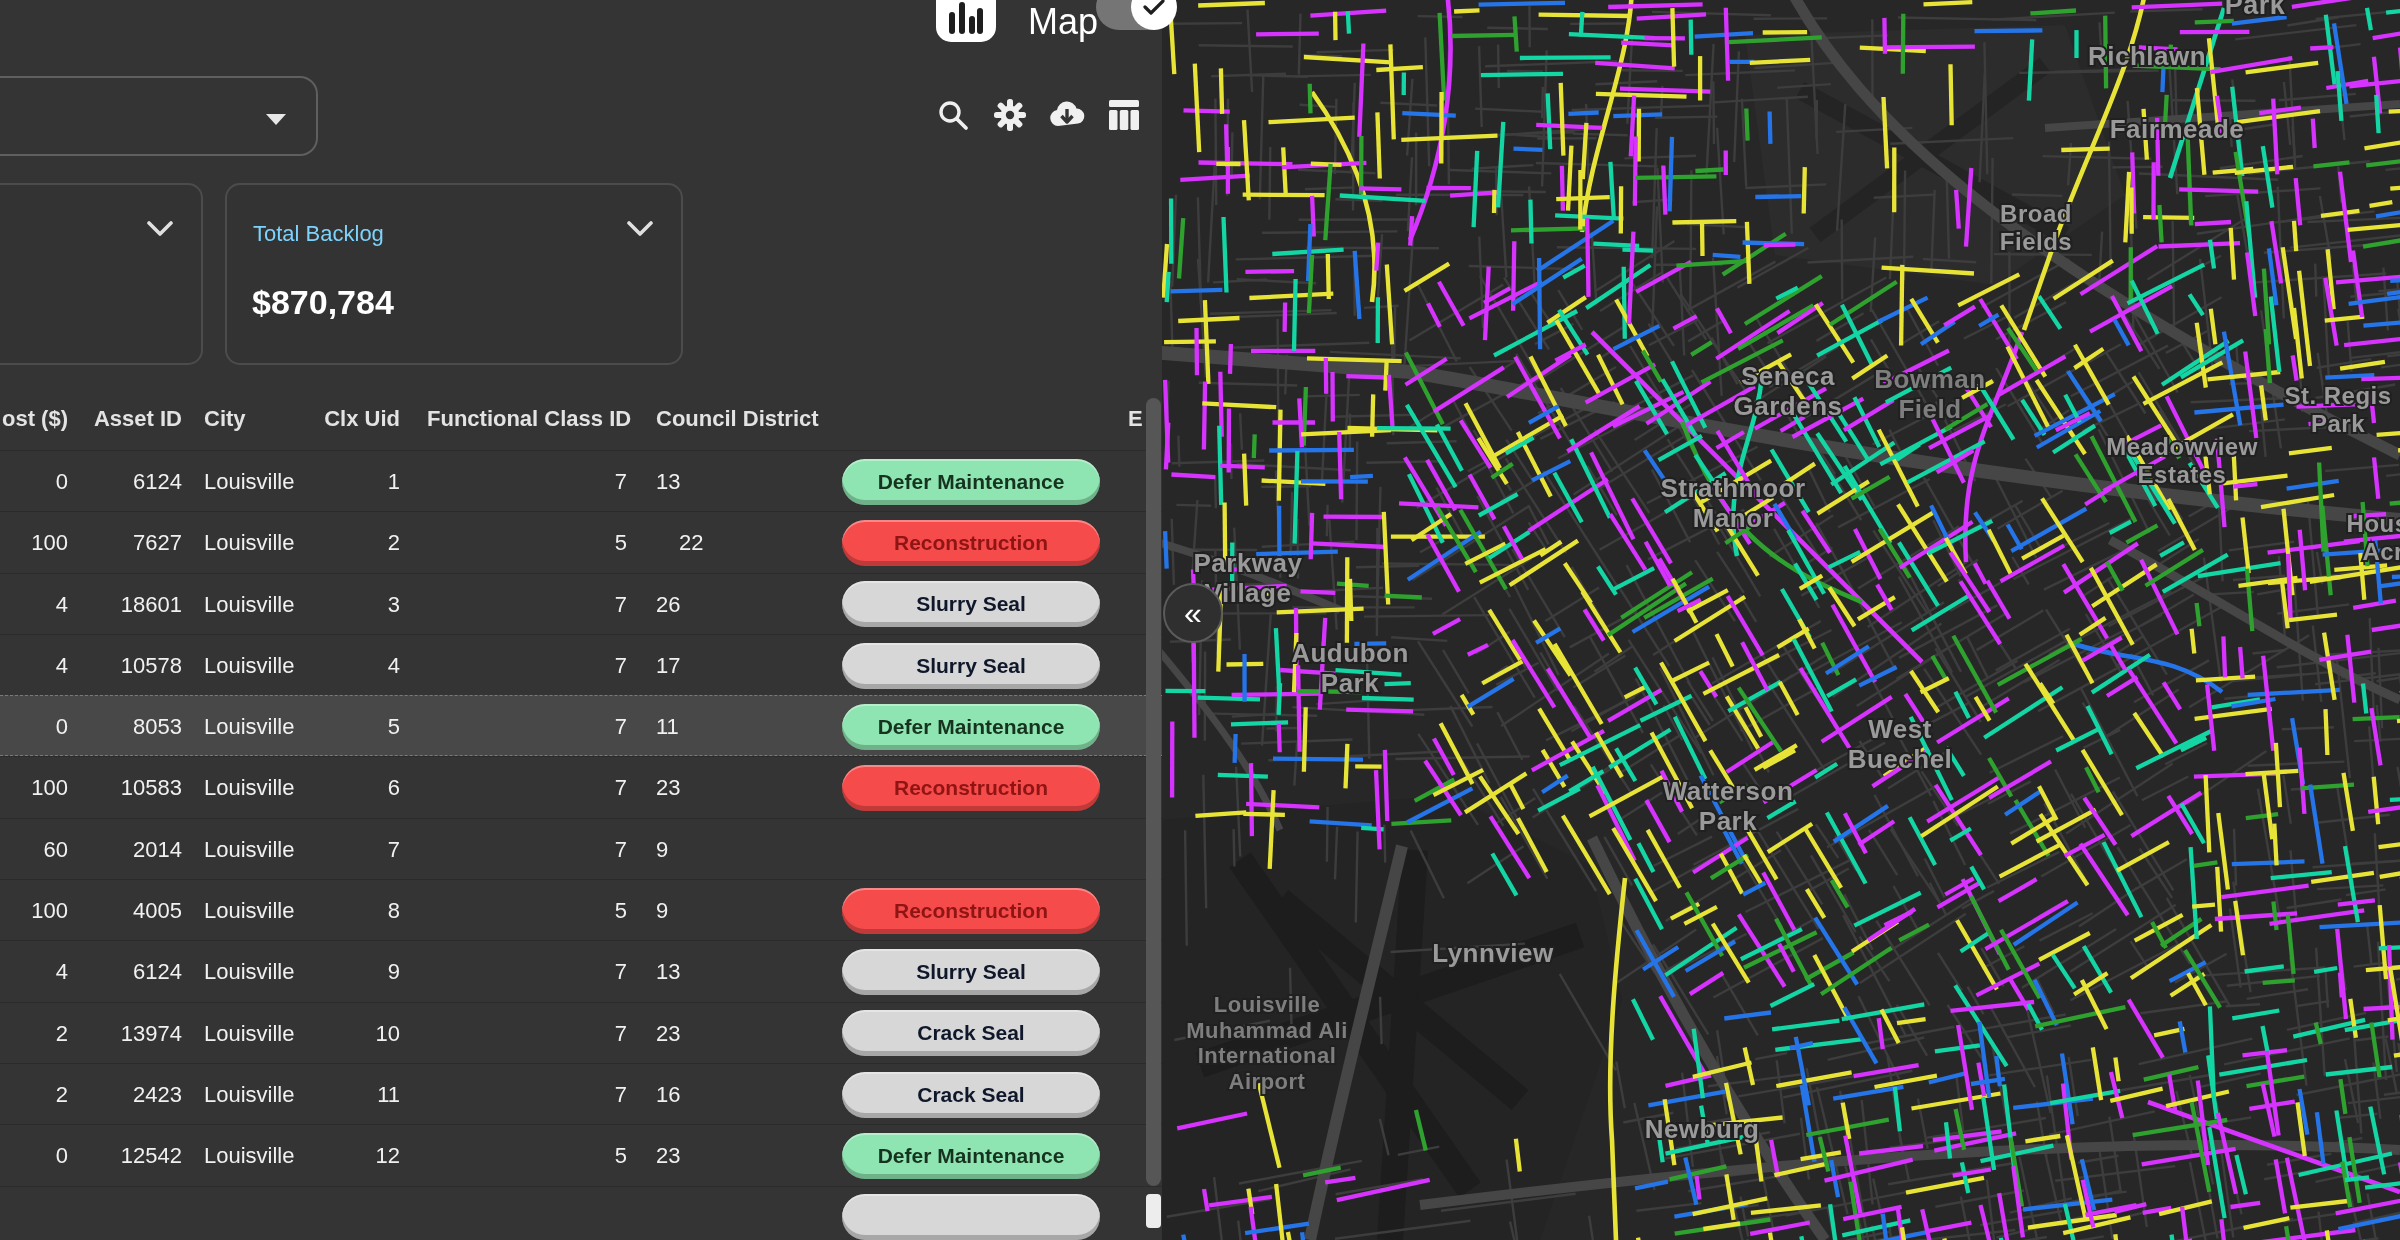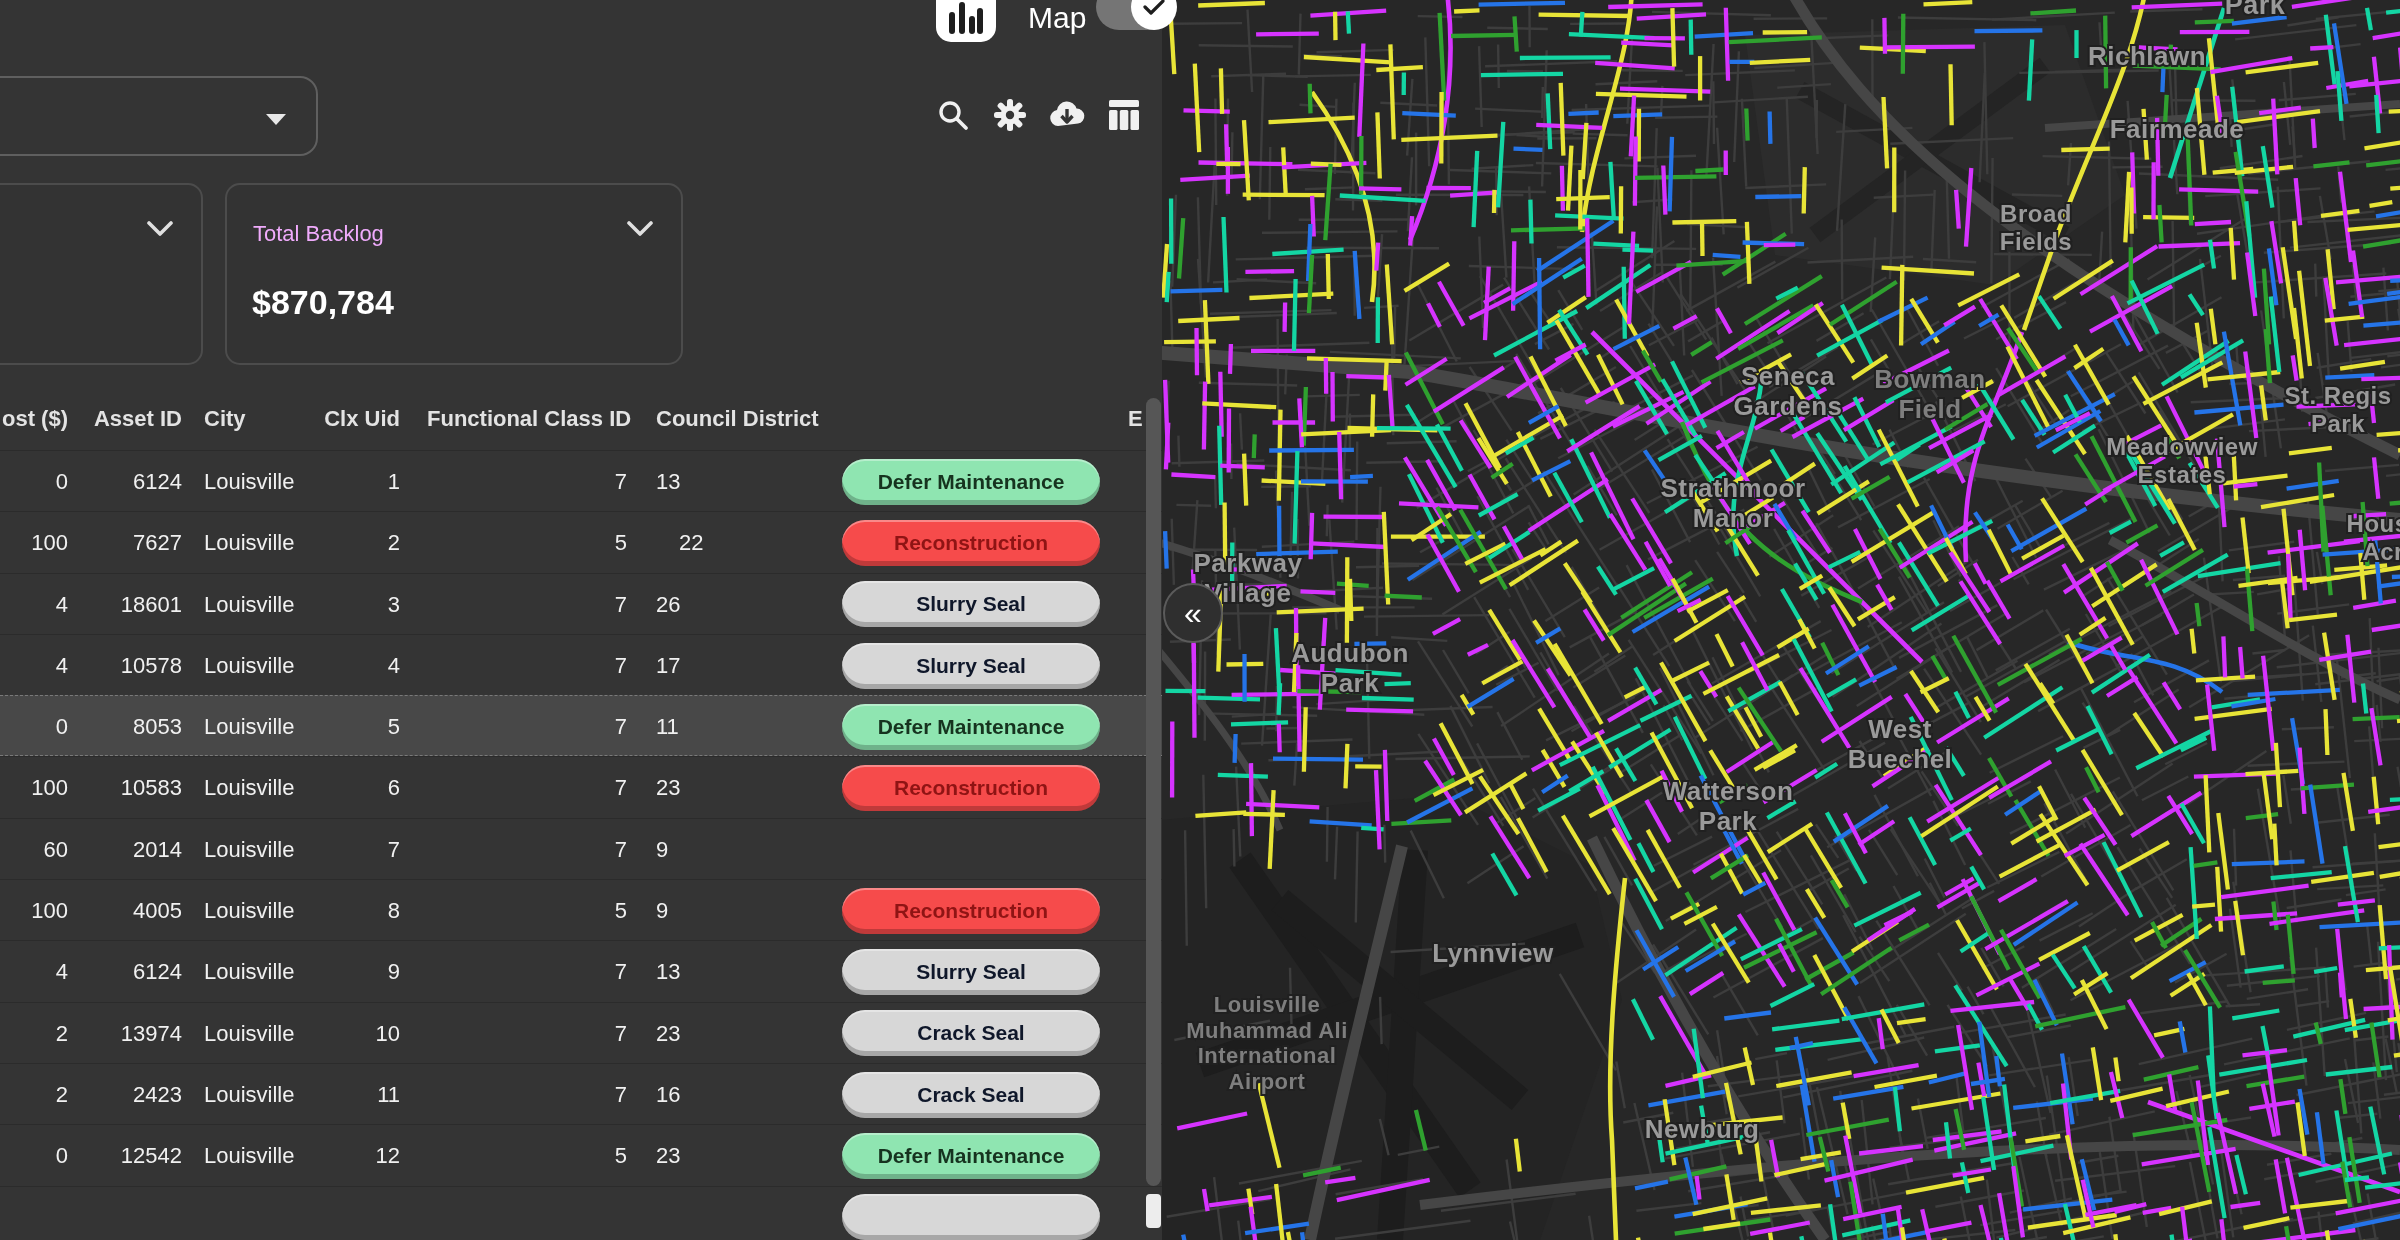--- a/index.html
+++ b/index.html
@@ -7,37 +7,37 @@
   *{box-sizing:border-box;}
   #stage{position:absolute;left:0;top:0;width:2400px;height:1240px;overflow:hidden;}
 
   
   .panel{position:absolute;left:0;top:0;width:1162px;height:1240px;background:#343434;z-index:2;}
 
   .chart-btn{position:absolute;left:936px;top:-22px;width:60px;height:64px;background:#fff;
     border:none;border-radius:15px;cursor:pointer;}
   .chart-btn svg{position:absolute;left:12px;bottom:8px;}
 
-  .map-toggle-label{position:absolute;left:1028px;top:1px;color:#fff;font-size:30px;font-weight:500;}
+  .map-toggle-label{position:absolute;left:1028px;top:1px;color:#fff;font-size:36px;font-weight:500;}
   .switch{position:absolute;left:1096px;top:-16px;width:78px;height:46px;background:#757575;
     border-radius:23px;cursor:pointer;}
   .switch .knob{position:absolute;right:-3px;top:0px;width:46px;height:46px;background:#fff;
     border-radius:50%;display:flex;align-items:center;justify-content:center;}
 
   .filter-select{position:absolute;left:-40px;top:76px;width:358px;height:80px;border:2px solid #5f5f5f;
     border-radius:18px;background:transparent;cursor:pointer;}
   .filter-select .caret{position:absolute;right:28px;top:34px;}
 
   .tools{position:absolute;left:930px;top:90px;width:230px;height:52px;display:flex;gap:11px;}
   .tool-btn{width:46px;height:50px;background:transparent;border:none;display:flex;
     align-items:center;justify-content:center;cursor:pointer;padding:0;}
 
   .kpi-card{position:absolute;top:183px;height:182px;background:#333;border:2px solid #4c4c4c;
     border-radius:15px;}
-  .kpi-card .kpi-label{position:absolute;left:26px;top:36px;font-size:22px;color:#f0abfc;}
+  .kpi-card .kpi-label{position:absolute;left:26px;top:36px;font-size:22px;color:#7dd3fc;}
   .kpi-card .kpi-value{position:absolute;left:25px;top:98px;font-size:34px;font-weight:700;color:#fff;}
   .kpi-chevron{position:absolute;right:28px;top:36px;cursor:pointer;}
 
   
   .thead{position:absolute;left:0;top:388px;width:1162px;height:62px;padding-left:12px;}
   .hcell{position:absolute;top:0;height:62px;line-height:62px;font-size:22px;font-weight:700;
     color:#e3e3e3;white-space:nowrap;overflow:visible;cursor:pointer;}
   .tbody{position:absolute;left:0;top:450px;width:1162px;height:790px;overflow:hidden;}
   .trow{position:relative;width:1162px;height:61.3px;border-top:1px solid #2b2b2b;cursor:pointer;}
   .trow.selected{background:#484848;border-top:1px dashed #7a7a7a;border-bottom:1px dashed #7a7a7a;}

